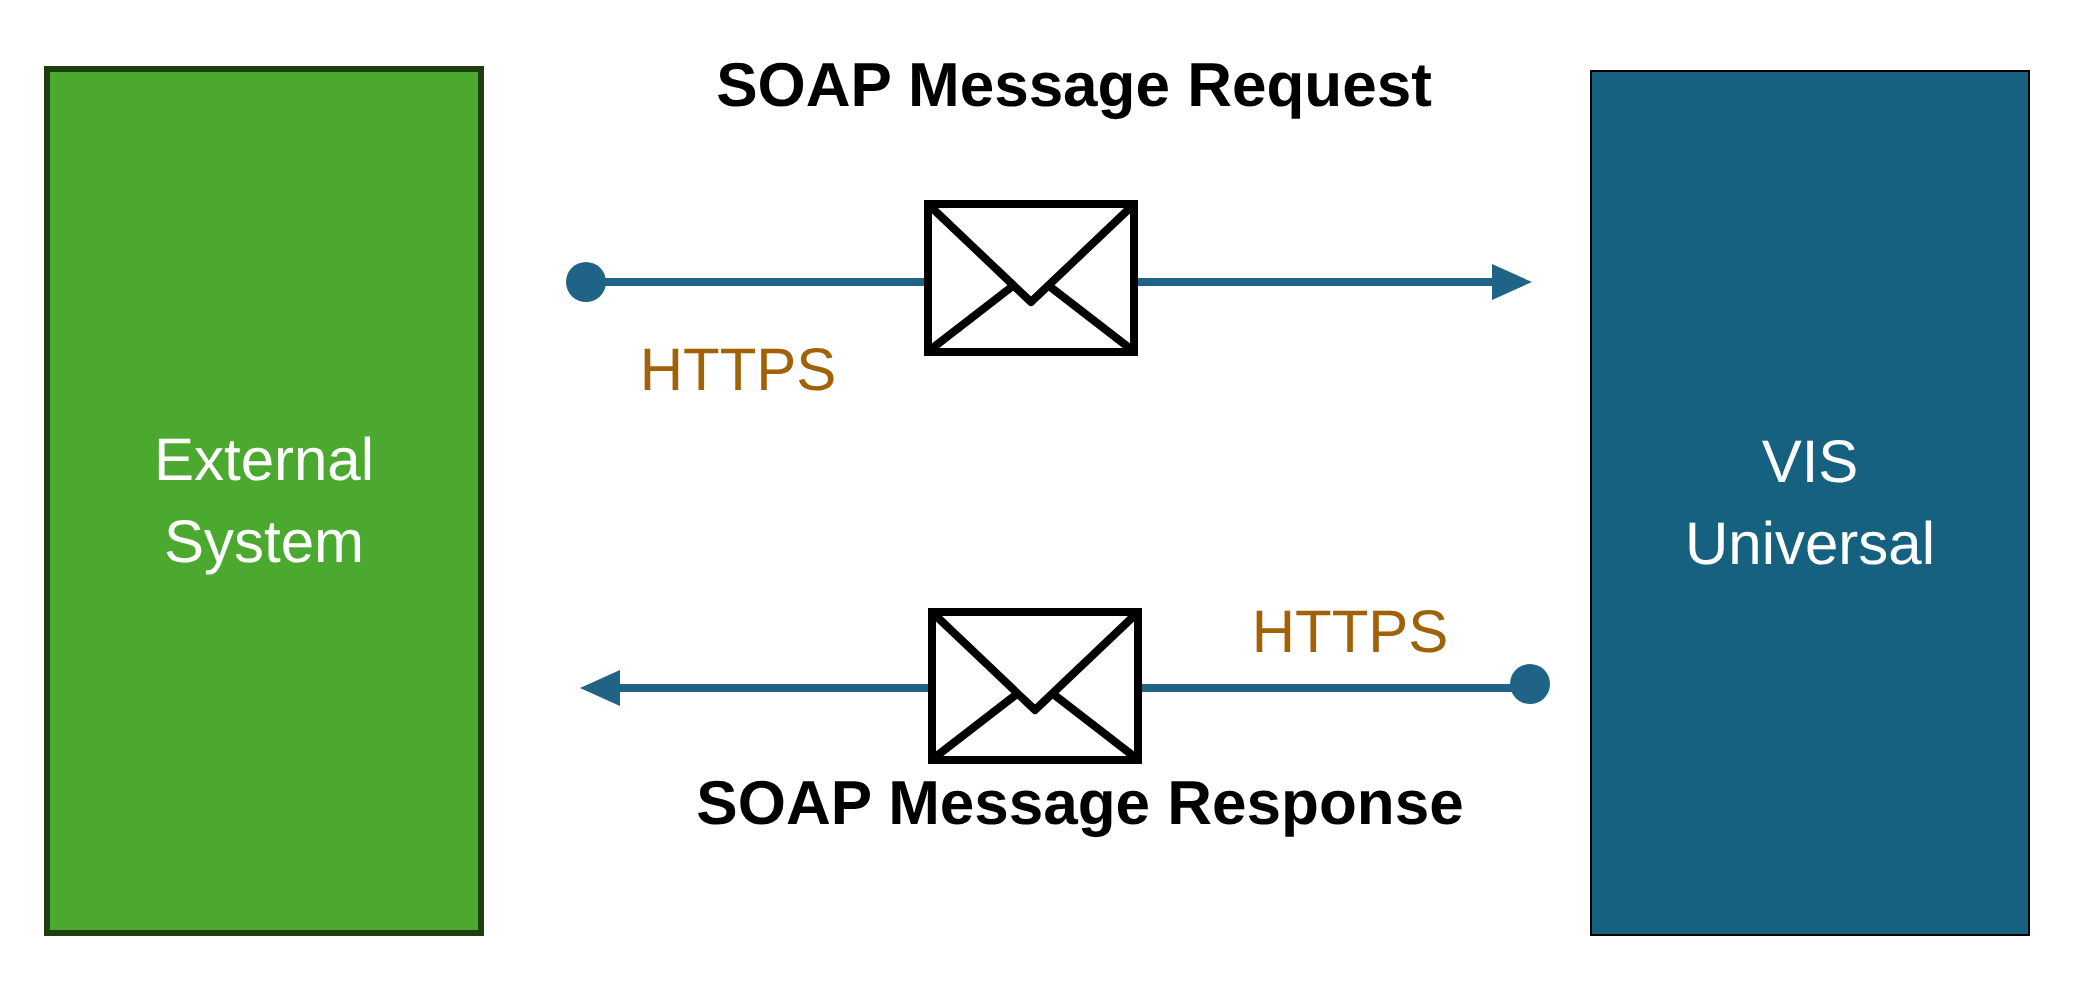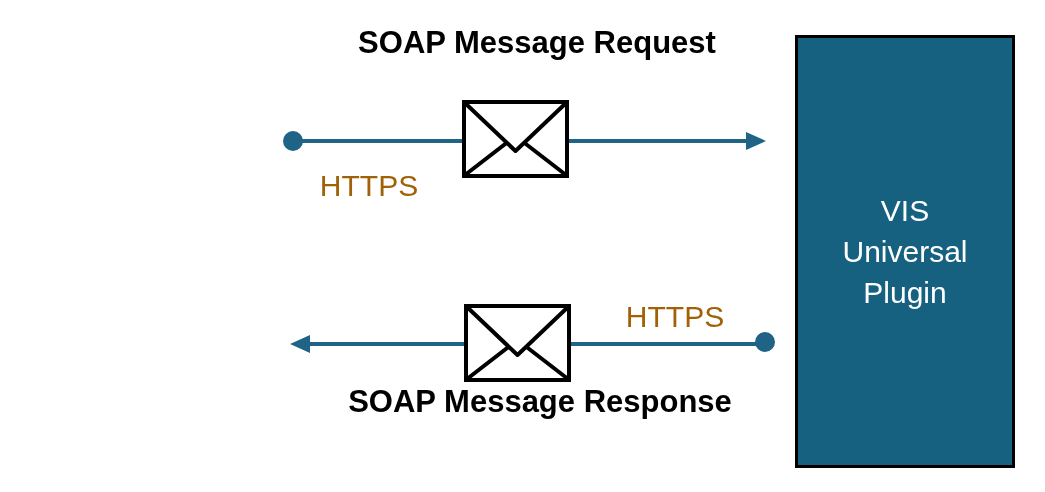--- a/index.html
+++ b/index.html
@@ -35,21 +35,21 @@
   .box-green {
     left: 22px; top: 33px;
     width: 220px; height: 435px;
     background: #4CA92F;
     border: 3px solid #1F3D0F;
   }
   .box-blue {
     left: 795px; top: 35px;
     width: 220px; height: 433px;
     background: #166080;
-    border: 3px solid #000000;
+    border: 1px solid #000000;
   }
   
   .flow-title {
     position: absolute;
     transform: translateX(-50%);
     font-size: 31px;
     font-weight: bold;
     color: #000000;
     white-space: nowrap;
   }
@@ -102,25 +102,28 @@
     height: 78px;
   }
   .envelope-request  { left: 462px; top: 100px; }
   .envelope-response { left: 464px; top: 304px; }
 </style>
 </head>
 <body>
 
 <div class="canvas">
 
+  <div class="node-box box-green">
+    <span class="box-line">External</span>
+    <span class="box-line">System</span>
+  </div>
 
   <div class="node-box box-blue">
     <span class="box-line">VIS</span>
     <span class="box-line">Universal</span>
-    <span class="box-line">Plugin</span>
   </div>
 
   <div class="flow-title title-request">SOAP Message Request</div>
   <div class="origin-dot dot-request"></div>
   <div class="connector-line line-request"></div>
   <div class="arrowhead arrow-right"></div>
   <svg class="envelope envelope-request" viewBox="0 0 107 78">
     <rect x="2" y="2" width="103" height="74" fill="#ffffff" stroke="#000000" stroke-width="4"></rect>
     <line x1="3" y1="75" x2="53.5" y2="36" stroke="#000000" stroke-width="4"></line>
     <line x1="104" y1="75" x2="53.5" y2="36" stroke="#000000" stroke-width="4"></line>

